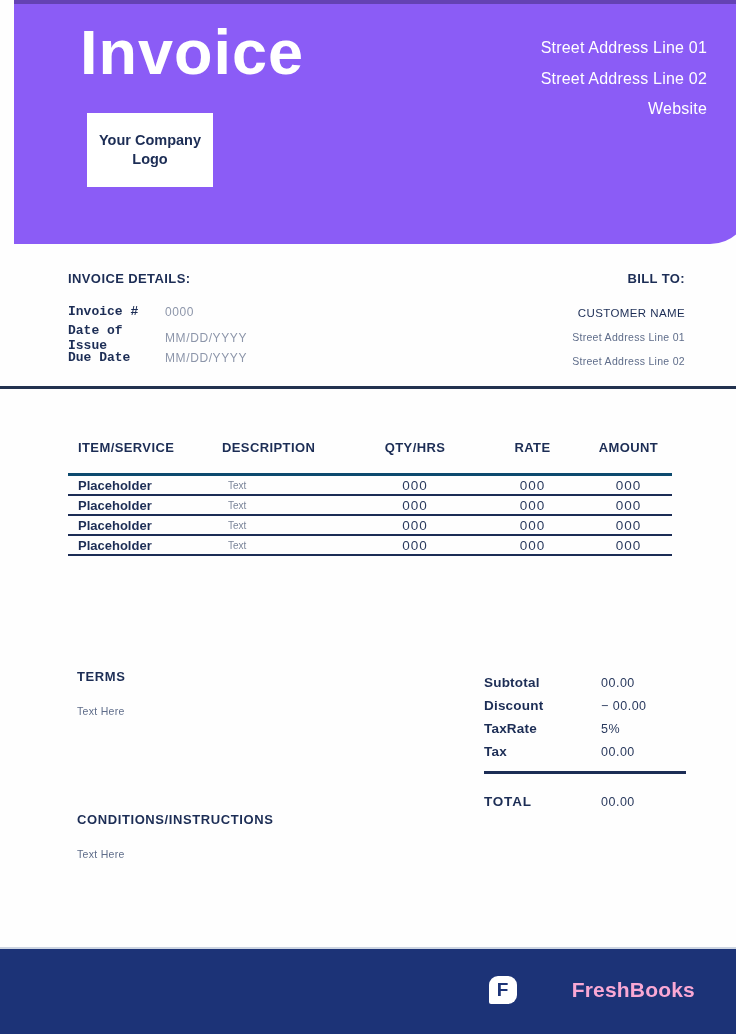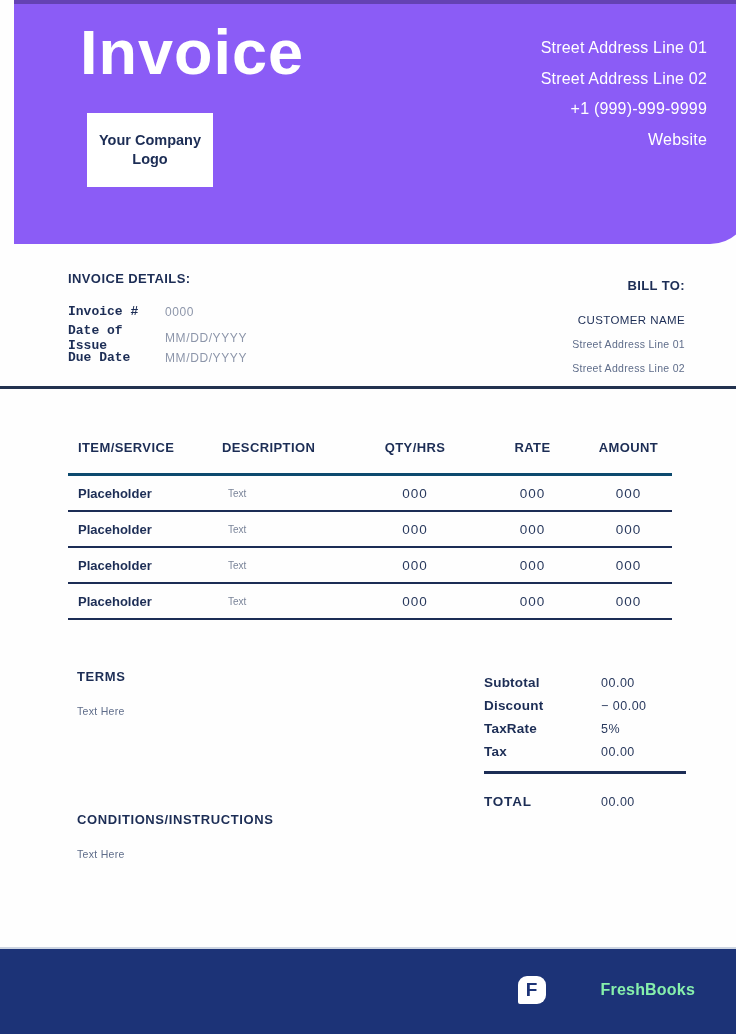--- a/index.html
+++ b/index.html
@@ -37,32 +37,32 @@
   .biz-line { font-size:16px; font-weight:400; line-height:30.5px; letter-spacing:0.2px; }
 
   
   .details-left { position:absolute; left:68px; top:271px; }
   .sec-heading { font-size:13px; font-weight:700; color:#1c2d55; letter-spacing:0.4px; }
   .detail-rows { margin-top:14px; }
   .detail-row { display:grid; grid-template-columns:97px auto; height:23px; align-items:center; }
   .dl { font-size:13px; font-weight:700; color:#1c2d55;font-family:Liberation Mono, monospace; }
   .dv { font-size:12px; font-weight:400; color:#8d96aa; letter-spacing:0.6px; }
 
-  .bill-to { position:absolute; right:51px; top:278px; text-align:right; }
+  .bill-to { position:absolute; right:51px; top:271px; text-align:right; }
   .cust-name { margin-top:21px; font-size:11.5px; font-weight:400; color:#1c2d55; letter-spacing:0.4px; }
   .addr-line { margin-top:12px; font-size:10.5px; font-weight:400; color:#5f6d8a; letter-spacing:0.3px; }
 
   .full-rule { position:absolute; top:386px; left:0; width:736px; height:3px; background:#22324f; }
 
   
   .items { position:absolute; left:68px; top:430px; width:604px; }
   .t-grid { display:grid; grid-template-columns:154px 128px 130px 105px 87px; }
   .thead { padding-top:10px; height:46px; border-bottom:3px solid #0c4a6e; }
   .th { font-size:13px; font-weight:700; color:#1c2d55; letter-spacing:0.4px; }
-  .trow { height:36px; align-items:center; border-bottom:2px solid #1c2d55; }
+  .trow { height:20px; align-items:center; border-bottom:2px solid #1c2d55; }
   .c-item { padding-left:10px; }
   .c-center { text-align:center; }
   .td-item { font-size:13px; font-weight:700; color:#1c2d55; }
   .td-desc { font-size:10px; font-weight:400; color:#7a8499; padding-left:6px; }
   .td-num { font-size:13.5px; font-weight:400; color:#2a3a5e; letter-spacing:1px; }
 
   
   .terms { position:absolute; left:77px; top:669px; }
   .block-heading { font-size:13px; font-weight:700; color:#1c2d55; letter-spacing:0.6px; }
   .block-body { margin-top:21px; font-size:10.5px; font-weight:400; color:#5f6d8a; letter-spacing:0.3px; }
@@ -82,39 +82,38 @@
     position:absolute; left:0; bottom:0; width:736px; height:87px;
     background:#1c3377; border-top:2px solid #cdd5e2;
   }
   .brand { position:absolute; right:41px; top:27px; display:flex; align-items:center; }
   .brand-icon {
     width:28px; height:28px; background:#ffffff;
     border-radius:9px; border-bottom-left-radius:2px;
     display:flex; align-items:center; justify-content:center;
     color:#1c3377; font-size:19px; font-weight:800;
   }
-  .brand-name { margin-left:7px; color:#86efac; font-size:16px; font-weight:700; letter-spacing:0.2px;padding-left:48px; }
+  .brand-name { margin-left:7px; color:#f9a8d4; font-size:21px; font-weight:700; letter-spacing:0.2px;padding-left:48px; }
 </style>
 </head>
 <body>
 
 <div class="page">
 
   <header class="header">
     <div class="inv-title">Invoice</div>
 
     <div class="logo-box">
       <span>Your Company</span>
       <span>Logo</span>
     </div>
 
     <div class="biz">
       <div class="biz-line">Street Address Line 01</div>
       <div class="biz-line">Street Address Line 02</div>
-      <div class="biz-line">+1 (999)-999-9999</div>
       <div class="biz-line">Website</div>
     </div>
   </header>
 
   <section class="details-left">
     <div class="sec-heading">INVOICE DETAILS:</div>
     <div class="detail-rows">
       <div class="detail-row">
         <span class="dl">Invoice #</span>
         <span class="dv">0000</span>

